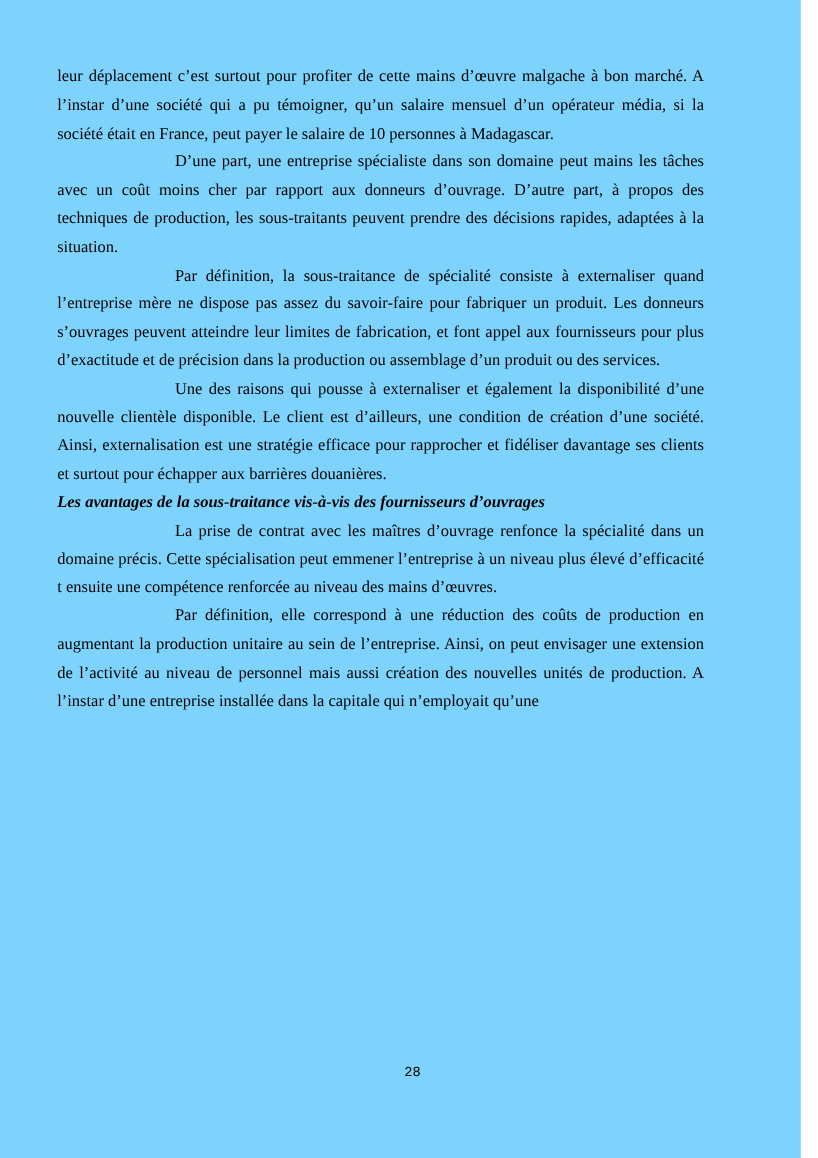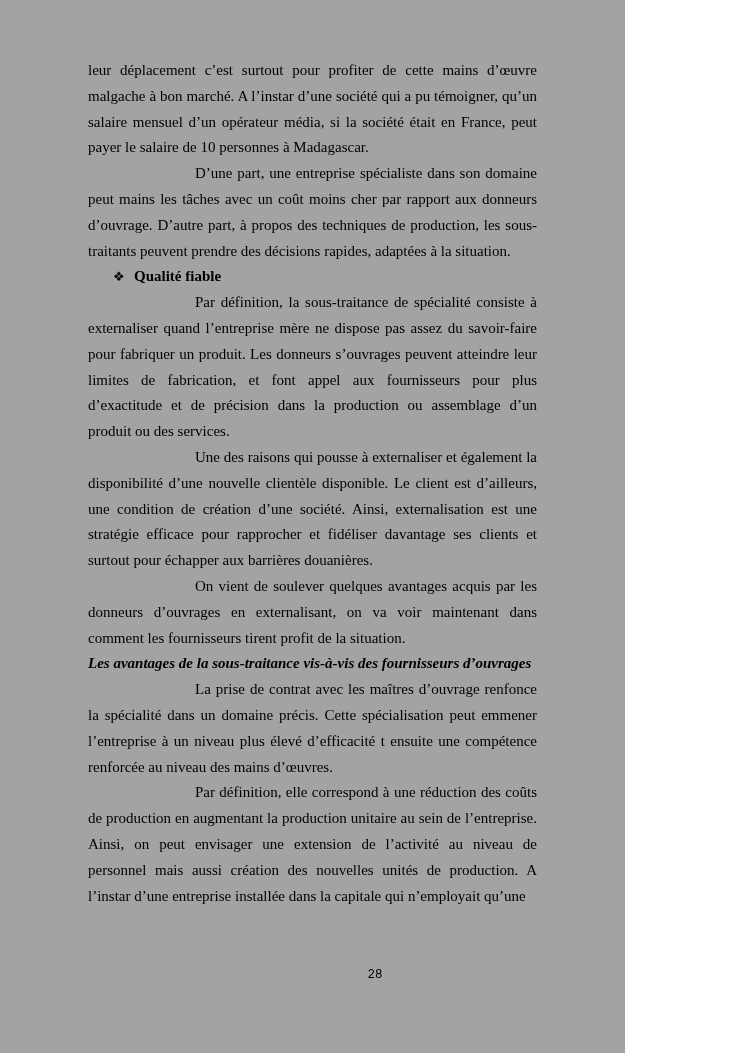--- a/index.html
+++ b/index.html
@@ -2,25 +2,25 @@
 <html><head>
 <meta charset="utf-8">
 <style>
   html, body {
     margin: 0;
     padding: 0;
     background: #ffffff;
   }
   .page {
     position: relative;
-    width: 625px;
+    width: 728px;
     height: 1053px;
     box-sizing: border-box;
-    background: #a3a3a3;
-    padding: 58px 88px 0 88px;
+    background: #7dd3fc;
+    padding: 58px 88px 0 52px;
     font-family: "Liberation Serif", serif;
     font-size: 15px;
     line-height: 25.8px;
     color: #000000;
     overflow: hidden;
   }
   p.body {
     margin: 0;
     text-align: justify;
   }
@@ -60,30 +60,26 @@
 </style>
 </head>
 <body>
 
 <div class="page">
 
   <p class="body">leur déplacement c’est surtout pour profiter de cette mains d’œuvre malgache à bon marché. A l’instar d’une société qui a pu témoigner, qu’un salaire mensuel d’un opérateur média, si la société était en France, peut  payer le salaire de 10 personnes à Madagascar.</p>
 
   <p class="body indent">D’une part, une entreprise spécialiste dans son domaine peut mains les tâches avec un coût moins cher par rapport aux donneurs d’ouvrage. D’autre part, à propos des techniques de production, les sous-traitants peuvent prendre des décisions rapides, adaptées à la situation.</p>
 
-  <div class="bullet-item">
-    <span class="bullet-glyph">❖</span><span>Qualité fiable</span>
-  </div>
 
   <p class="body indent">Par définition, la sous-traitance de spécialité consiste à externaliser quand l’entreprise mère ne dispose pas assez du savoir-faire pour fabriquer un produit. Les donneurs s’ouvrages peuvent atteindre leur limites de fabrication, et font appel aux fournisseurs pour plus d’exactitude et de précision dans la production ou assemblage d’un produit ou des services.</p>
 
 
   <p class="body indent">Une des raisons qui pousse à externaliser et également la disponibilité d’une nouvelle clientèle disponible. Le client est d’ailleurs, une condition de création d’une société. Ainsi, externalisation est une stratégie efficace pour rapprocher et fidéliser davantage ses clients et surtout pour échapper aux barrières douanières.</p>
 
-  <p class="body indent">On vient de soulever quelques avantages acquis par les donneurs d’ouvrages en externalisant, on va voir maintenant dans comment les fournisseurs tirent profit de la situation.</p>
 
   <p class="body section-heading">Les avantages de la sous-traitance vis-à-vis des fournisseurs d’ouvrages</p>
 
 
   <p class="body indent">La prise de contrat avec les maîtres d’ouvrage renfonce la spécialité dans un domaine précis.  Cette spécialisation peut emmener l’entreprise à un niveau plus élevé d’efficacité t ensuite une compétence renforcée au niveau des mains d’œuvres.</p>
 
 
   <p class="body indent">Par définition, elle correspond à une réduction des coûts de production en augmentant la production unitaire au sein de l’entreprise. Ainsi, on peut envisager une extension de l’activité au niveau de personnel mais aussi création des nouvelles unités de production. A l’instar d’une entreprise installée dans la capitale qui n’employait qu’une</p>
 
   <div class="page-footer">

